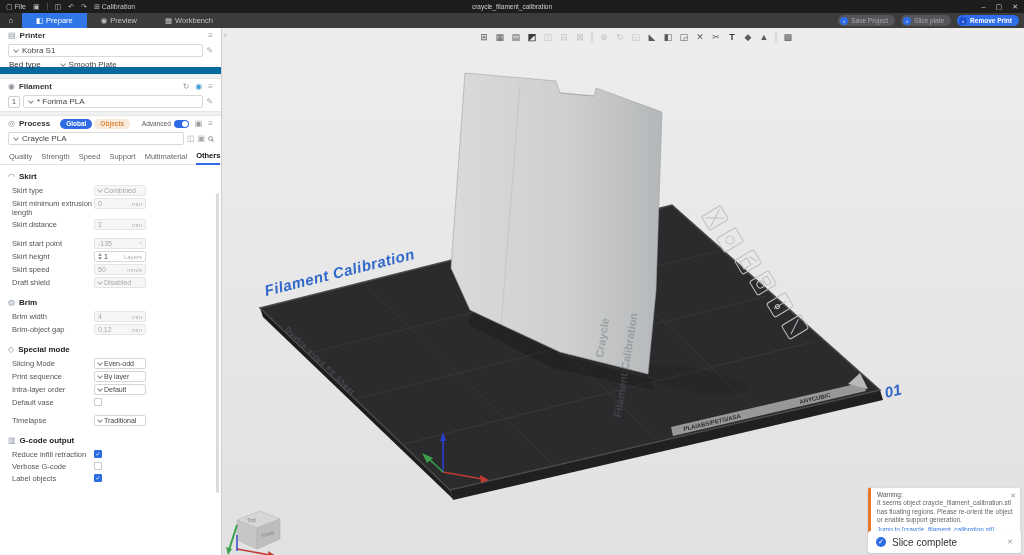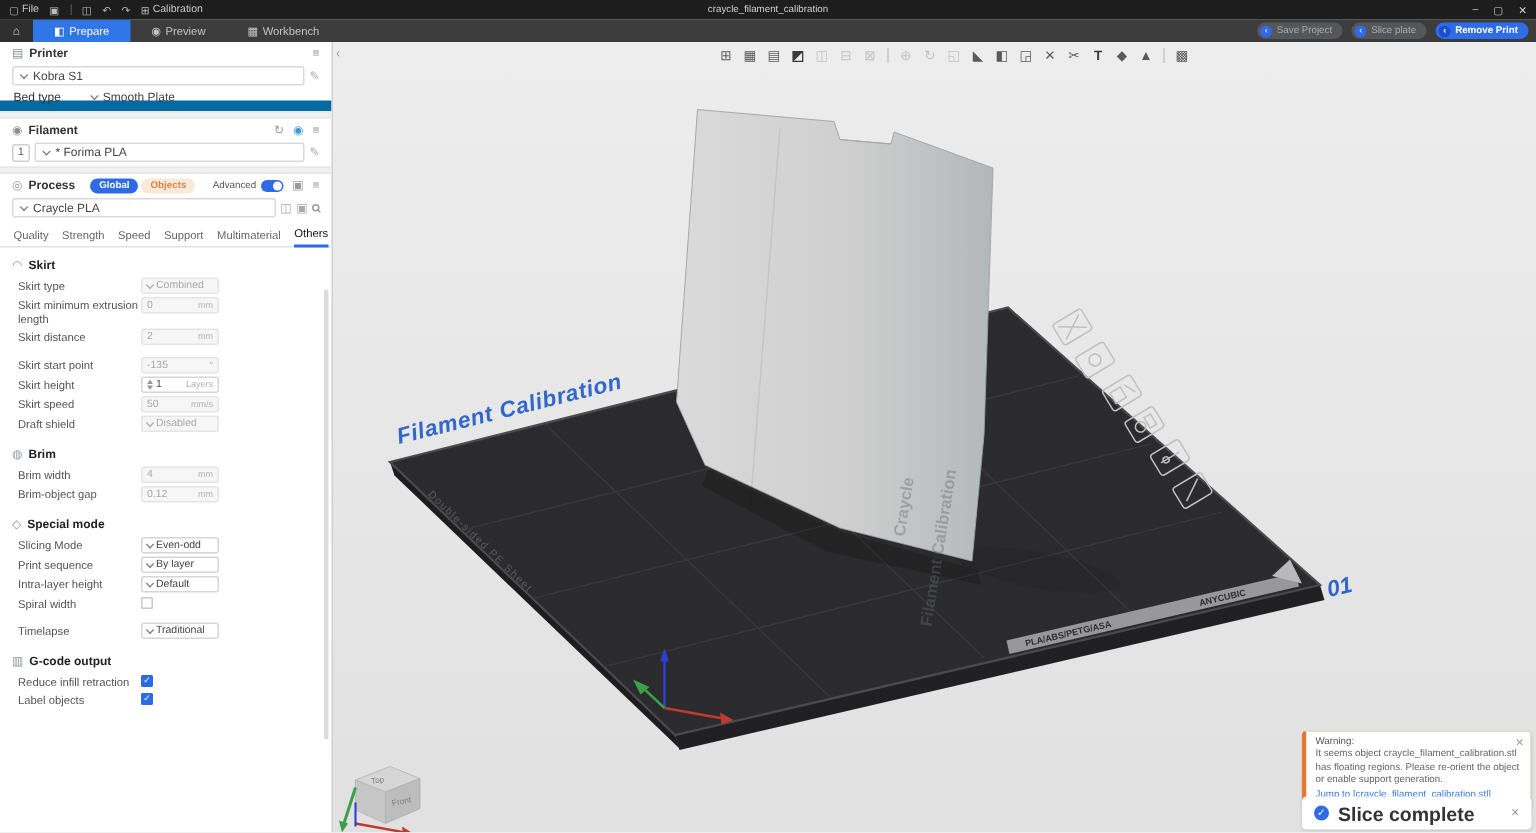--- a/index.html
+++ b/index.html
@@ -45,21 +45,21 @@
   .spill{height:10px;border-radius:5px;padding:0 6px;font-size:6.5px;display:flex;align-items:center}
   .spill.on{background:#2e6be5;color:#fff}
   .spill.off{background:#f8e9db;color:#d9883f}
   .adv{display:flex;align-items:center;gap:3px;font-weight:normal;color:#555;font-size:6.5px}
   .toggle{width:15px;height:8px;border-radius:4px;background:#2e6be5;position:relative}
   .toggle .knob{position:absolute;right:1px;top:1px;width:6px;height:6px;border-radius:50%;background:#fff}
   .mag{width:5px;height:5px;border:1px solid #9a9a9a;border-radius:50%;display:inline-block;position:relative}
   .mag::after{content:"";position:absolute;width:3px;height:1px;background:#9a9a9a;transform:rotate(45deg);right:-2px;bottom:-1px}
   .ptabs{display:flex;gap:9px;align-items:flex-end;height:17px;padding:0 9px;border-bottom:1px solid #e2e2e2;font-size:7.5px;color:#666}
   .ptab{padding-bottom:3px}
-  .ptab.active{color:#111;font-weight:normal;border-bottom:2px solid #2e6be5;margin-bottom:-1px}
+  .ptab.active{color:#111;font-weight:bold;border-bottom:2px solid #2e6be5;margin-bottom:-1px}
 
   .scrollarea{position:relative;padding-top:5px;height:356px;overflow:hidden}
   .grp{margin-bottom:7px}
   .ghead{display:flex;align-items:center;gap:4px;padding:2px 8px 3px;font-weight:bold;color:#222}
   .ghead .gico{color:#8a94a3;font-weight:normal;font-size:8px}
   .srow{display:flex;align-items:flex-start;padding:1px 0;margin-left:12px}
   .srow.gap{margin-top:6px}
   .slabel{width:82px;flex:none;font-size:7.5px;color:#555;line-height:1.2;padding-top:1px}
   .ctl{width:52px;height:11px;border:1px solid #d6d6d6;border-radius:2px;background:#fff;display:flex;align-items:center;gap:2px;padding:0 3px;font-size:7px;color:#444;flex:none}
   .ctl .val{flex:1;overflow:hidden;white-space:nowrap}
@@ -88,21 +88,21 @@
   .scene{position:absolute;inset:0}
 
   
   .notif-warning{position:absolute;right:3px;top:459px;width:153px;background:#fff;border:1px solid #e2dcd6;border-left:3px solid #e8772e;border-radius:3px;padding:3px 6px 4px;font-size:6.5px;color:#666;line-height:1.3;z-index:8;box-shadow:0 1px 2px rgba(0,0,0,.12)}
   .notif-warning .ntitle{color:#555}
   .notif-warning .nlink{color:#3b7ce0;text-decoration:underline;display:inline-block;margin-top:1px}
   .notif-warning .nclose{position:absolute;right:4px;top:3px;color:#9a9a9a;font-size:7px}
   .notif-warning .nmin{position:absolute;right:4px;bottom:2px;color:#9a9a9a;font-size:7px}
   .notif-slice{position:absolute;right:3px;top:503px;width:153px;height:22px;background:#fff;border-radius:3px;display:flex;align-items:center;gap:6px;padding:0 8px;z-index:8;box-shadow:0 1px 2px rgba(0,0,0,.12)}
   .slice-circ{width:10px;height:10px;border-radius:50%;background:#2e6be5;color:#fff;display:flex;align-items:center;justify-content:center;font-size:7px;flex:none}
-  .notif-slice .stext{font-size:13px;font-weight:bold;color:#333;flex:1}
+  .notif-slice .stext{font-size:10px;font-weight:normal;color:#333;flex:1}
   .notif-slice .nclose{color:#9a9a9a;font-size:7px}
 </style>
 </head>
 <body>
 
 <div class="app">
 
   <div class="menubar">
     <span class="mitem">
       <span class="micon">▢</span>
@@ -336,28 +336,28 @@
             </div>
           </div>
           <div class="srow">
             <div class="slabel">Print sequence</div>
             <div class="ctl select">
               <span class="chev"></span>
               <span class="val">By layer</span>
             </div>
           </div>
           <div class="srow">
-            <div class="slabel">Intra-layer height</div>
+            <div class="slabel">Intra-layer order</div>
             <div class="ctl select">
               <span class="chev"></span>
               <span class="val">Default</span>
             </div>
           </div>
           <div class="srow">
-            <div class="slabel">Spiral width</div>
+            <div class="slabel">Default vase</div>
             <span class="cb"></span>
           </div>
           <div class="srow gap">
             <div class="slabel">Timelapse</div>
             <div class="ctl select">
               <span class="chev"></span>
               <span class="val">Traditional</span>
             </div>
           </div>
         </div>
@@ -365,20 +365,24 @@
         <div class="grp">
           <div class="ghead">
             <span class="gico">▥</span>
             <span>G-code output</span>
           </div>
           <div class="srow">
             <div class="slabel">Reduce infill retraction</div>
             <span class="cb checked">
                 <span class="tick">✓</span>
               </span>
+          </div>
+          <div class="srow">
+            <div class="slabel">Verbose G-code</div>
+            <span class="cb"></span>
           </div>
           <div class="srow">
             <div class="slabel">Label objects</div>
             <span class="cb checked">
                 <span class="tick">✓</span>
               </span>
           </div>
 
         </div>
 

